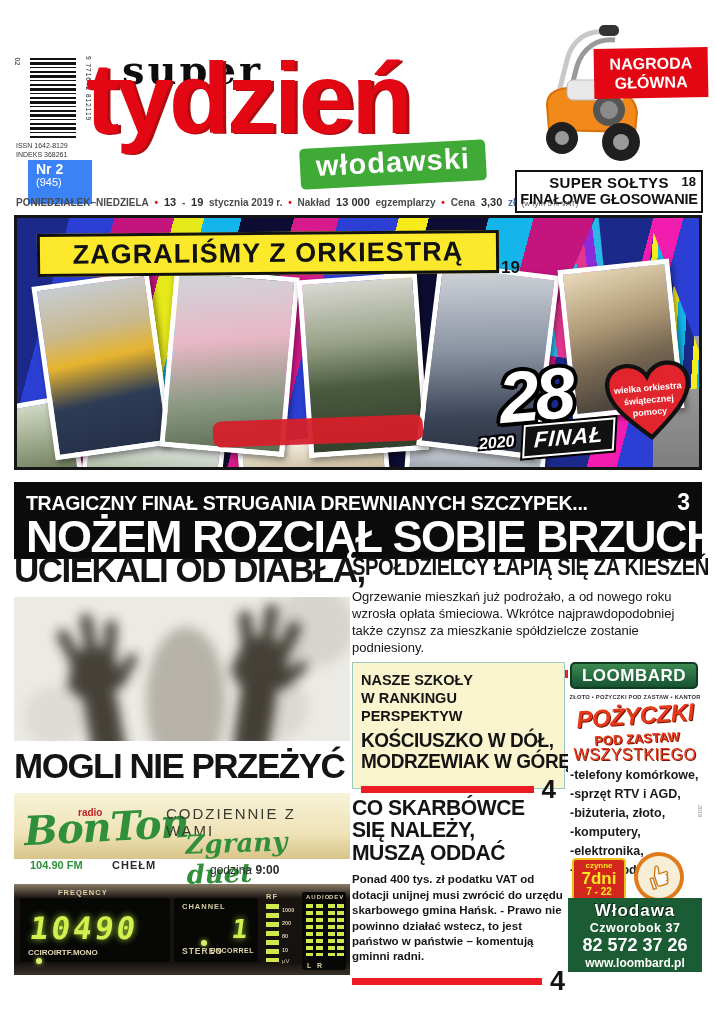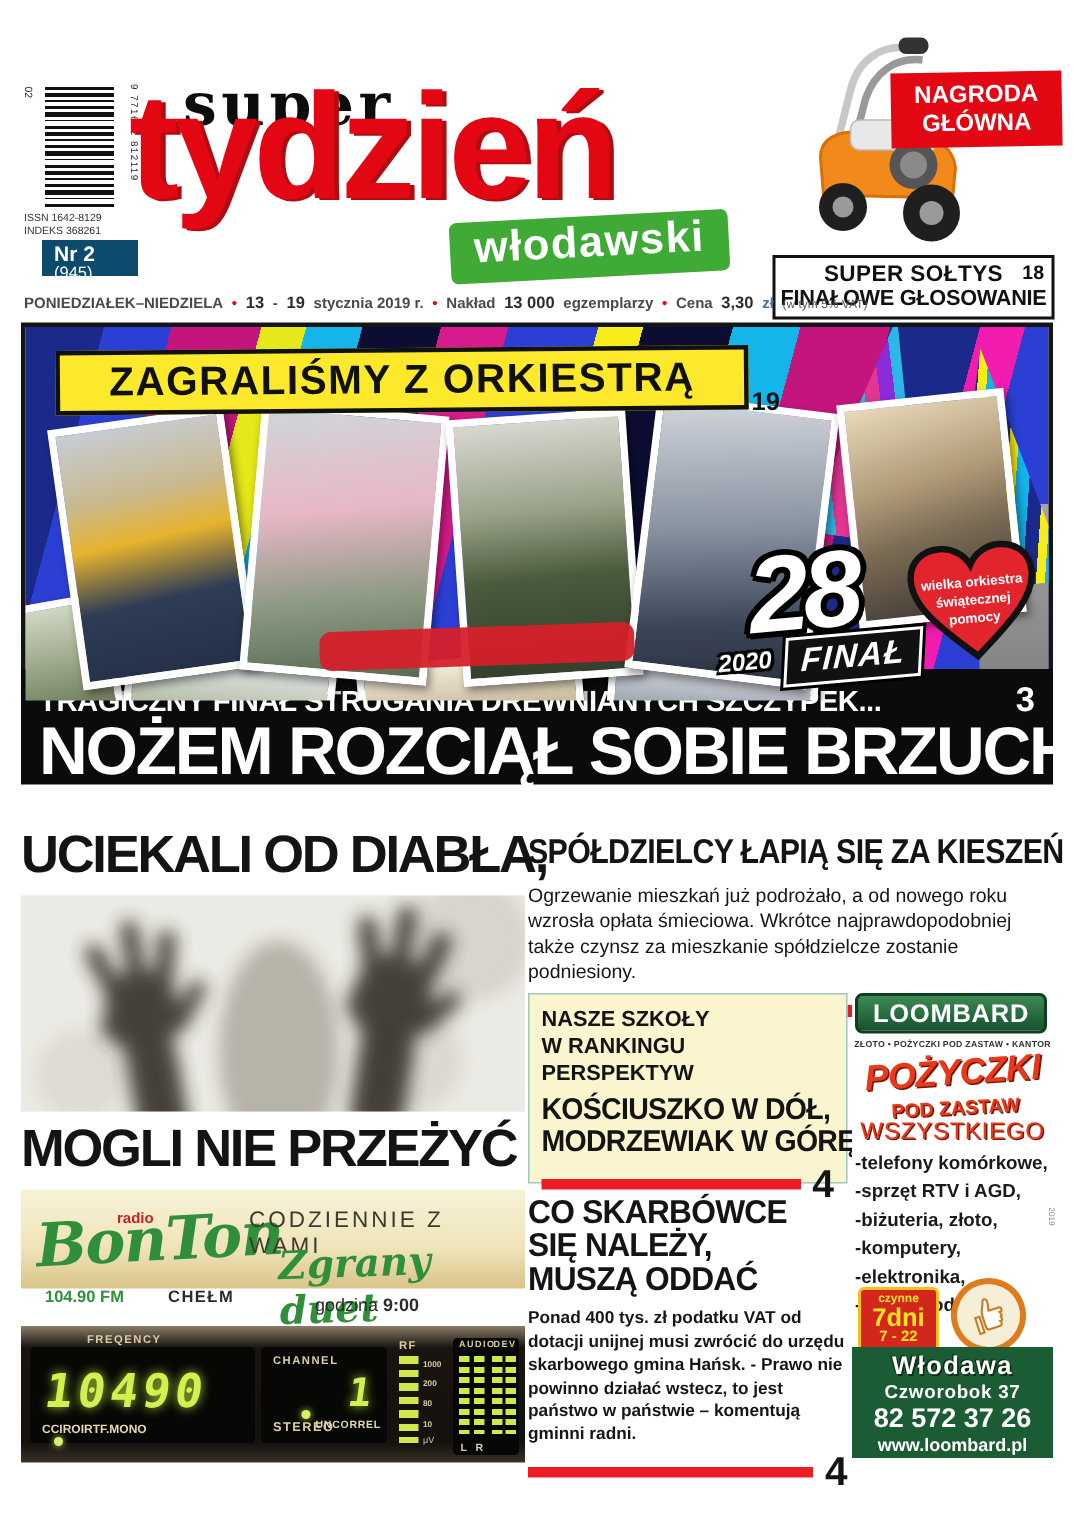--- a/index.html
+++ b/index.html
@@ -6,21 +6,21 @@
   body { background:#e9e9e9; font-family:"Liberation Sans", sans-serif; }
   #page { position:relative; width:716px; height:1023px; margin:0 auto; background:#fff; overflow:hidden; color:#111; }
 
   
   .barcode-wrap { position:absolute; left:16px; top:56px; width:78px; height:84px; }
   .barcode-bars { position:absolute; left:14px; top:2px; width:46px; height:80px;
     background:repeating-linear-gradient(to bottom,#111 0 2px,#fff 2px 4px,#111 4px 7px,#fff 7px 9px,#111 9px 10px,#fff 10px 13px); }
   .barcode-top { position:absolute; left:-2px; top:2px; font-size:7px; transform:rotate(90deg); color:#222; }
   .barcode-num { position:absolute; right:2px; top:0; writing-mode:vertical-rl; font-size:6.5px; letter-spacing:1px; color:#222; }
   .issn { position:absolute; left:16px; top:141px; font-size:7px; line-height:1.3; color:#333; }
-  .issue-box { position:absolute; left:28px; top:160px; width:64px; height:24px; background:#0c4a6e; color:#fff; padding:2px 8px; }
+  .issue-box { position:absolute; left:28px; top:160px; width:64px; height:44px; background:#3b82f6; color:#fff; padding:2px 8px; }
   .issue-no { font-size:14px; font-weight:bold; line-height:1.05; }
   .issue-total { font-size:11px; line-height:1.05; }
 
   .title-super { position:absolute; left:122px; top:46px; font-family:"DejaVu Serif", serif; font-weight:bold; font-size:40px; letter-spacing:3px; color:#0d0d0d; }
   .title-main { position:absolute; left:86px; top:48px; font-size:100px; font-weight:800; letter-spacing:-3px; color:#e30613; line-height:1; text-shadow:3px 1px 0 #b00d12; }
   .title-badge { position:absolute; left:300px; top:144px; background:#3faa35; color:#fff; font-size:29px; font-weight:800; padding:2px 16px 6px; border-radius:5px; transform:rotate(-3deg); letter-spacing:1px; }
 
   .mower { position:absolute; left:516px; top:20px; width:142px; height:150px; }
   .prize-badge { position:absolute; left:594px; top:48px; width:114px; background:#e30613; color:#fff; font-weight:800; font-size:16px; line-height:1.2; text-align:center; padding:6px 4px; transform:rotate(-1deg); }
   .soltys-box { position:absolute; left:515px; top:170px; width:188px; height:43px; border:2.5px solid #111; background:#fff; text-align:center; padding-top:2px; }
@@ -73,21 +73,21 @@
   .wosp-28 { position:absolute; left:26px; top:-14px; font-size:72px; font-weight:900; font-style:italic; color:#fff; letter-spacing:-4px;
     text-shadow:-3px -3px 0 #000,3px -3px 0 #000,-3px 3px 0 #000,3px 3px 0 #000,-4px 0 0 #000,4px 0 0 #000,0 -4px 0 #000,0 4px 0 #000; }
   .wosp-year { position:absolute; left:2px; top:62px; font-size:16px; font-weight:900; font-style:italic; color:#fff;
     text-shadow:-2px -2px 0 #000,2px -2px 0 #000,-2px 2px 0 #000,2px 2px 0 #000; }
   .wosp-final { position:absolute; left:46px; top:56px; background:#111; color:#fff; font-size:22px; font-weight:900; font-style:italic; padding:1px 9px 2px;
     transform:skewX(-8deg); border:2px solid #fff; box-shadow:0 0 0 2px #000; letter-spacing:1px; }
   .wosp-heart { position:absolute; right:0; top:2px; width:86px; height:82px; }
   .wosp-heart text { font-size:10.5px; font-weight:bold; fill:#fff; text-anchor:middle; font-family:"Liberation Sans",sans-serif; }
 
   
-  .leadbar { position:absolute; left:14px; top:446px; width:688px; height:77px; background:#0b0b0b; color:#fff; padding:7px 12px 0;text-align:right; }
+  .leadbar { position:absolute; left:14px; top:482px; width:688px; height:77px; background:#0b0b0b; color:#fff; padding:7px 12px 0;text-align:right; }
   .lead-kicker-row { display:flex; justify-content:space-between; align-items:baseline; }
   .lead-kicker { font-size:19.5px; font-weight:800; letter-spacing:-.3px; }
   .lead-kicker-page { font-size:23px; font-weight:800; }
   .lead-headline { font-size:45px; font-weight:800; letter-spacing:-1.5px; line-height:.95; white-space:nowrap; }
 
   
   .col-left { position:absolute; left:14px; top:550px; width:336px; height:430px; }
   .diabel-t1 { position:absolute; left:0; top:0; font-size:35px; font-weight:900; letter-spacing:-1.5px; white-space:nowrap; color:#141414; }
   .hands { position:absolute; left:0; top:47px; width:336px; height:144px; background:#eceae4; }
   .diabel-row2 { position:absolute; left:0; top:196px; display:flex; align-items:flex-start; gap:26px; }

